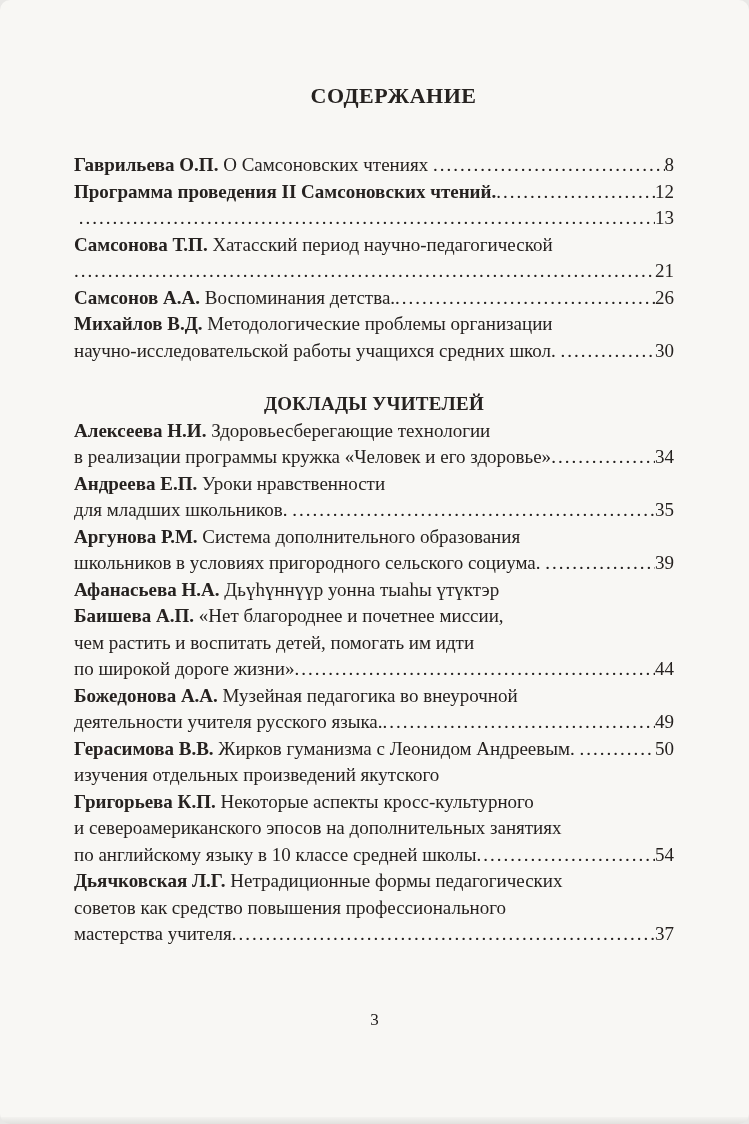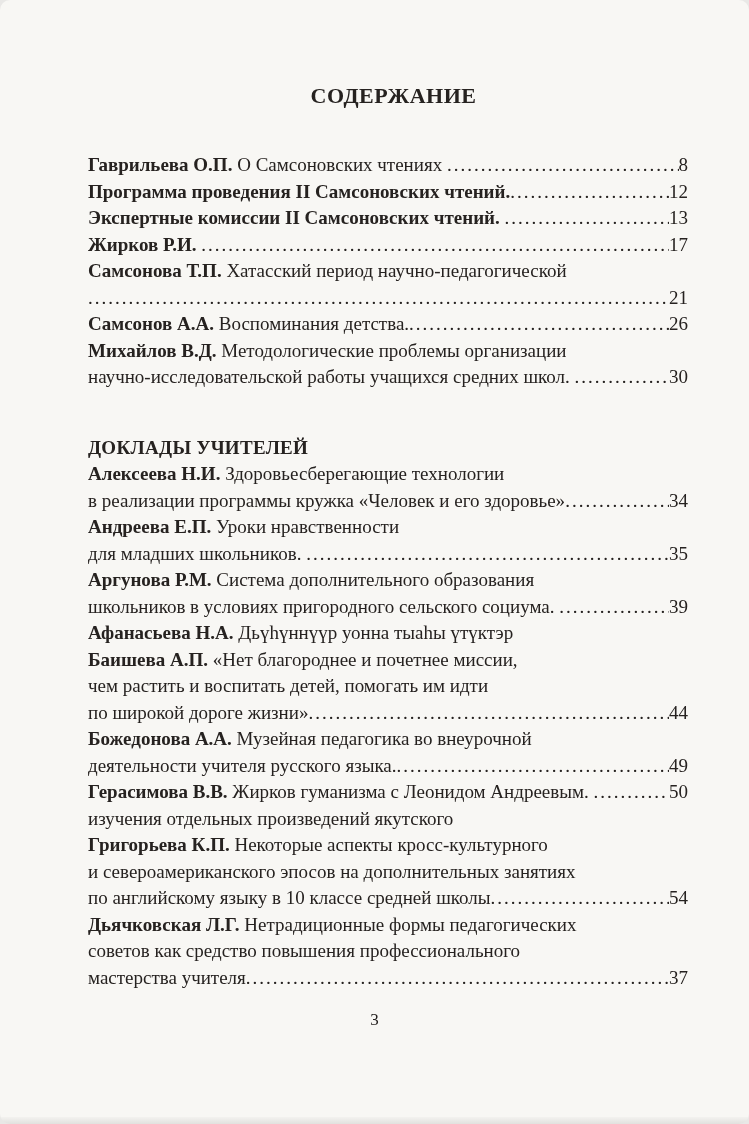--- a/index.html
+++ b/index.html
@@ -27,24 +27,25 @@
     padding-left: 38px;
     margin: 0;
     text-align: center;
     font-size: 22px;
     font-weight: bold;
     letter-spacing: 0.5px;
   }
   .toc {
     position: absolute;
     top: 152px;
-    left: 88px;
+    left: 74px;
     width: 600px;
     font-size: 19px;
     line-height: 26.5px;
+    text-align: center;
   }
   .toc-line {
     display: flex;
     align-items: baseline;
     white-space: pre;
     height: 26.5px;
     overflow: hidden;
   }
   .toc-line .b { font-weight: bold; }
   .toc-line .dots {
@@ -55,21 +56,21 @@
   .toc-line .dots::after {
     content: "....................................................................................................................";
     letter-spacing: 2px;
   }
   .toc-line.nl .dots { visibility: hidden; }
   .toc-line .pg { flex: 0 0 auto; }
   .heading {
     font-weight: bold;
     font-size: 19px;
     line-height: 26.5px;
-    margin-top: 44px;
+    margin-top: 27px;
     letter-spacing: 0.3px;
   }
   .folio {
     position: absolute;
     top: 1010px;
     left: 0;
     width: 100%;
     text-align: center;
     font-size: 17px;
   }
@@ -87,23 +88,22 @@
 
 <div class="paper">
   <h1 class="title">СОДЕРЖАНИЕ</h1>
 
   <div class="toc">
     <div class="rows">
   <div class="toc-line"><span class="b">Гаврильева О.П.</span><span class="t"> О Самсоновских чтениях </span><span class="dots"></span><span class="pg">8</span></div>
 
   <div class="toc-line"><span class="b">Программа проведения II Самсоновских чтений.</span><span class="t"></span><span class="dots"></span><span class="pg">12</span></div>
 
-  <div class="toc-line"><span class="b">Экспертные комиссии II Самсоновских чтений.</span><span class="t"> </span><span class="dots"></span><span class="pg">13</span></div>
+  <div class="toc-line"><span class="t"> </span><span class="dots"></span><span class="pg">13</span></div>
 
-  <div class="toc-line"><span class="b">Жирков Р.И.</span><span class="t"> </span><span class="dots"></span><span class="pg">17</span></div>
 
   <div class="toc-line nl"><span class="b">Самсонова Т.П.</span><span class="t"> Хатасский период научно-педагогической</span><span class="dots"></span><span class="pg"></span></div>
 
   <div class="toc-line"><span class="b"></span><span class="dots"></span><span class="pg">21</span></div>
 
   <div class="toc-line"><span class="b">Самсонов А.А.</span><span class="t"> Воспоминания детства.</span><span class="dots"></span><span class="pg">26</span></div>
 
   <div class="toc-line nl"><span class="b">Михайлов В.Д.</span><span class="t"> Методологические проблемы организации</span><span class="dots"></span><span class="pg"></span></div>
 
   <div class="toc-line"><span class="b"></span><span class="t">научно-исследовательской работы учащихся средних школ. </span><span class="dots"></span><span class="pg">30</span></div>

